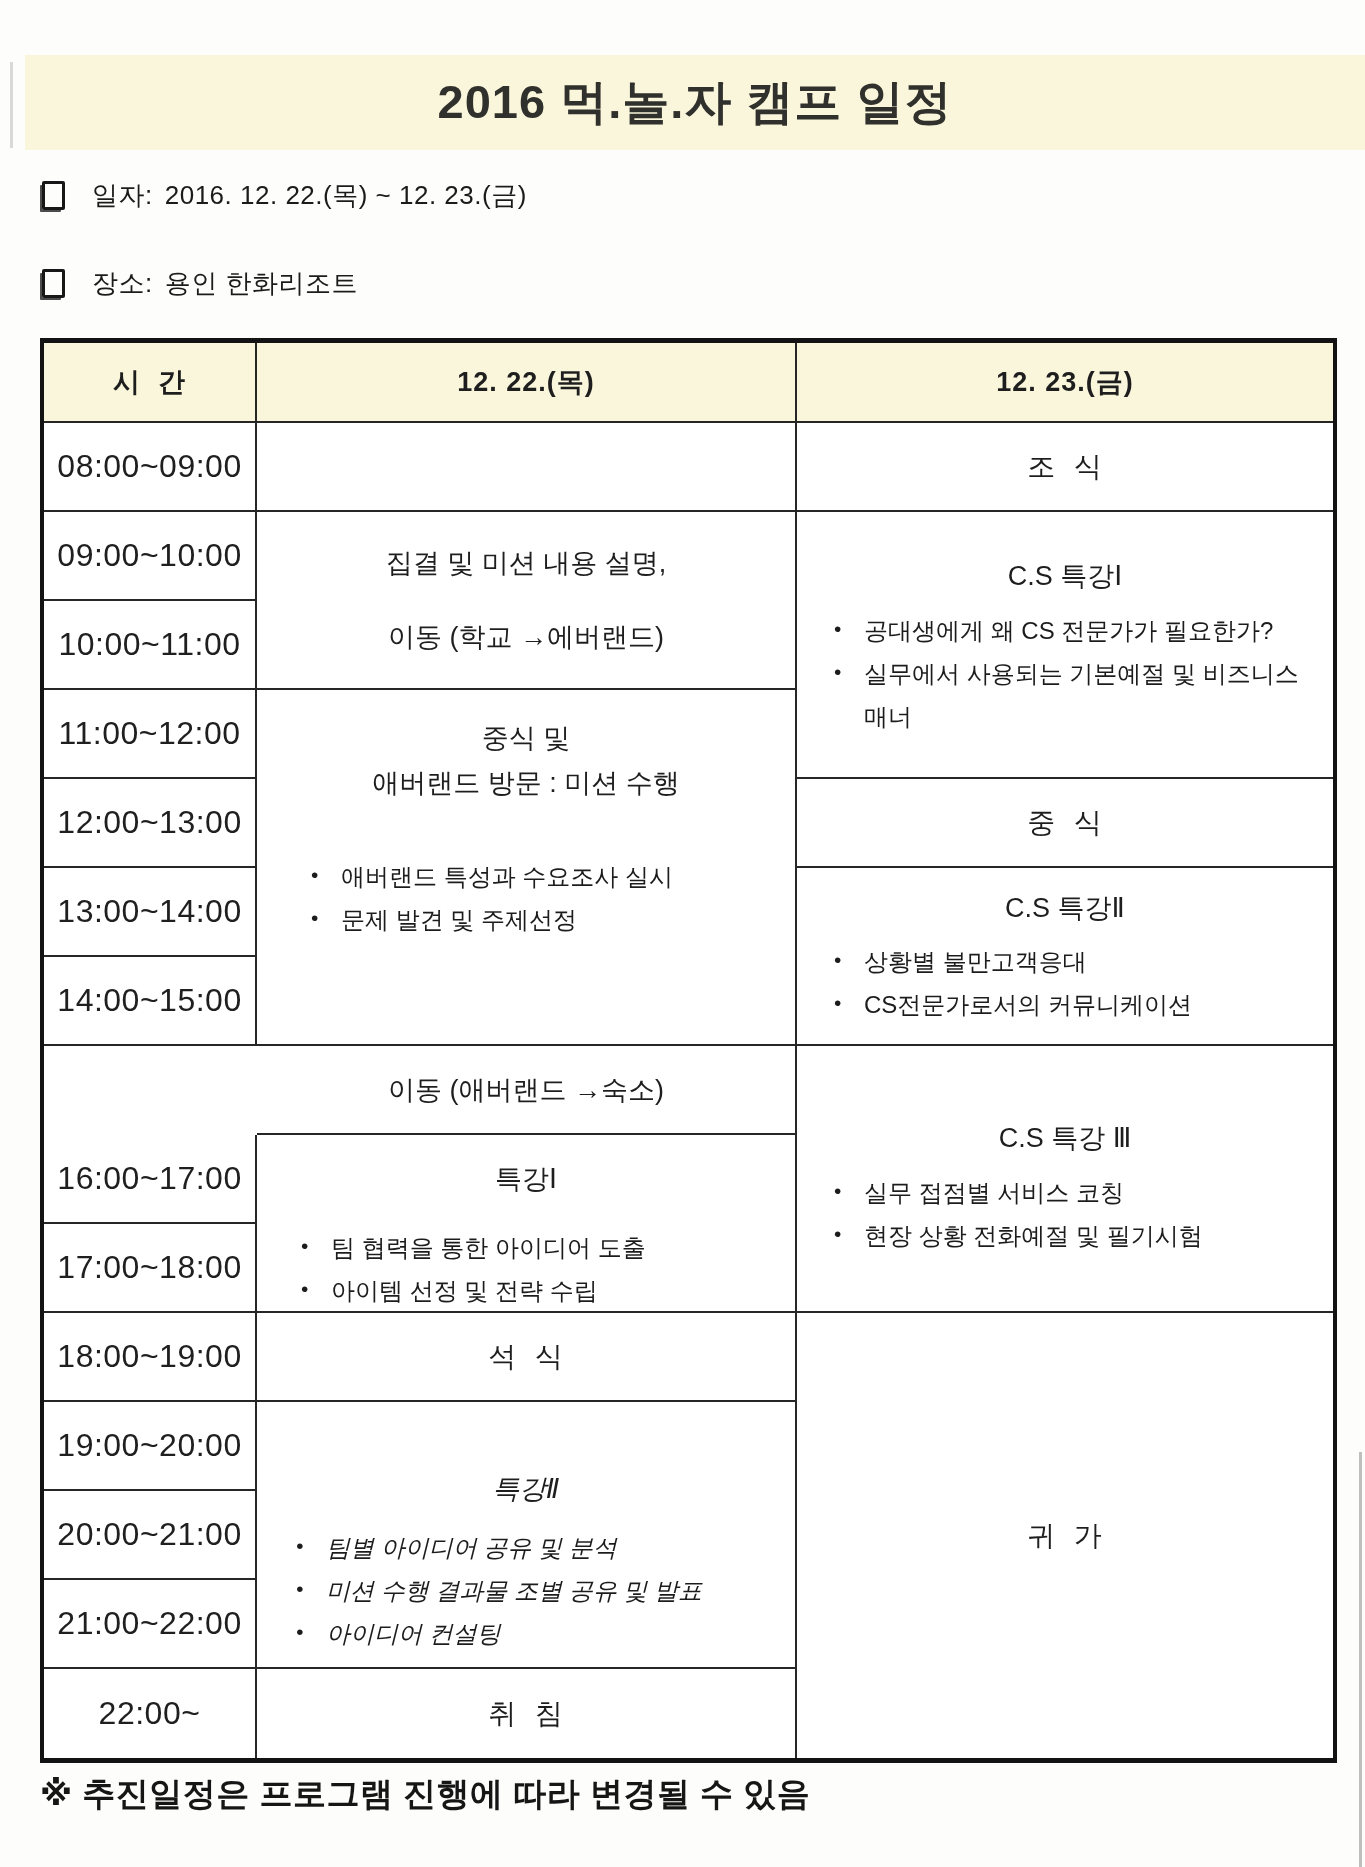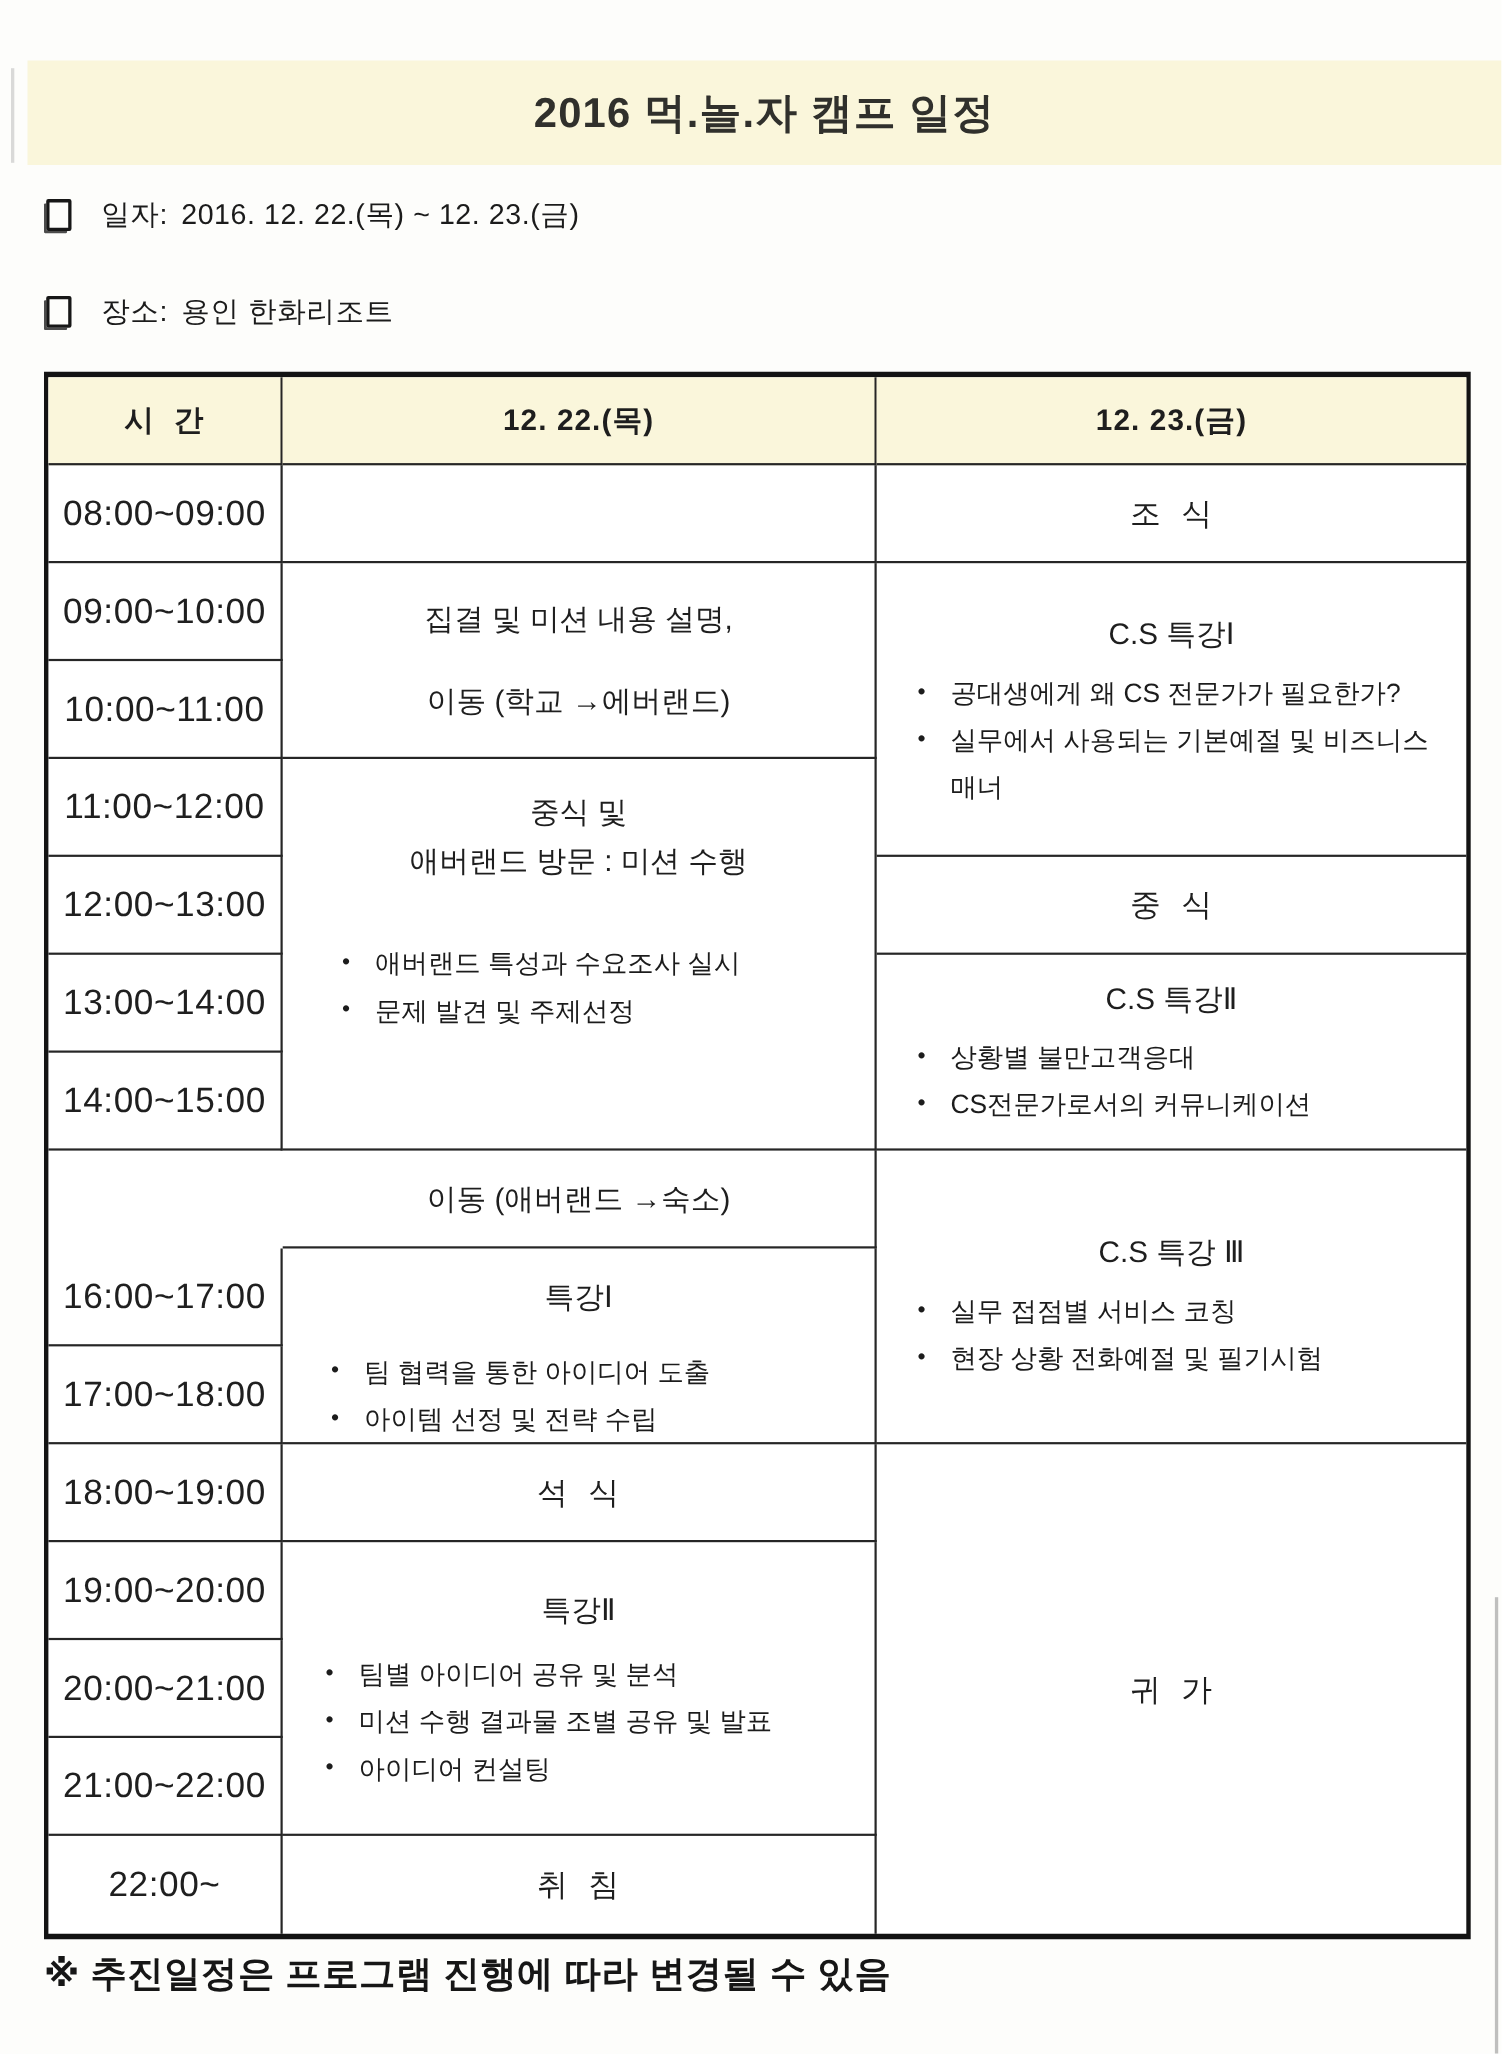--- a/index.html
+++ b/index.html
@@ -9,21 +9,21 @@
     font-family:"Liberation Sans","DejaVu Sans",sans-serif;
   }
   .pre{white-space:pre-wrap;}
 
   
   .banner{
     position:absolute;left:25px;top:55px;width:1340px;height:95px;
     background:#faf6db;display:flex;align-items:center;justify-content:center;
   }
   .banner .title{
-    font-size:38px;font-weight:bold;color:#30302c;letter-spacing:1px;
+    font-size:47px;font-weight:bold;color:#30302c;letter-spacing:1px;
   }
 
   
   .info{
     position:absolute;left:42px;display:flex;align-items:center;
     font-size:26px;color:#1b1b1b;letter-spacing:.5px;
   }
   .info.date{top:178px;}
   .info.place{top:266px;}
   .chk{
@@ -57,21 +57,21 @@
   ul.b li{position:relative;padding-left:36px;line-height:1.8;}
   ul.b li::before{content:"•";position:absolute;left:6px;top:1px;font-size:21px;}
 
   
   .cell-brief{justify-content:space-around;padding:14px 0;font-size:27px;text-align:center;}
   .cell-everland{justify-content:flex-start;padding-top:26px;}
   .cell-everland ul{margin-top:50px;width:442px;}
   .cell-move{font-size:27px;}
   .cell-lec1{justify-content:flex-start;padding-top:22px;}
   .cell-lec1 ul{margin-top:24px;width:462px;}
-  .cell-lec2{justify-content:flex-start;padding-top:40px;}
+  .cell-lec2{justify-content:flex-start;padding-top:65px;font-style:italic;}
   .cell-lec2 ul{margin-top:14px;width:472px;}
   .cell-cs1{padding-top:4px;}
   .cell-cs1 ul{margin-top:10px;width:474px;}
   .cell-cs2 ul{margin-top:10px;width:474px;}
   .cell-cs3{justify-content:flex-start;padding-top:70px;}
   .cell-cs3 ul{margin-top:10px;width:474px;}
 
   
   .footnote{
     position:absolute;left:40px;top:1772px;

